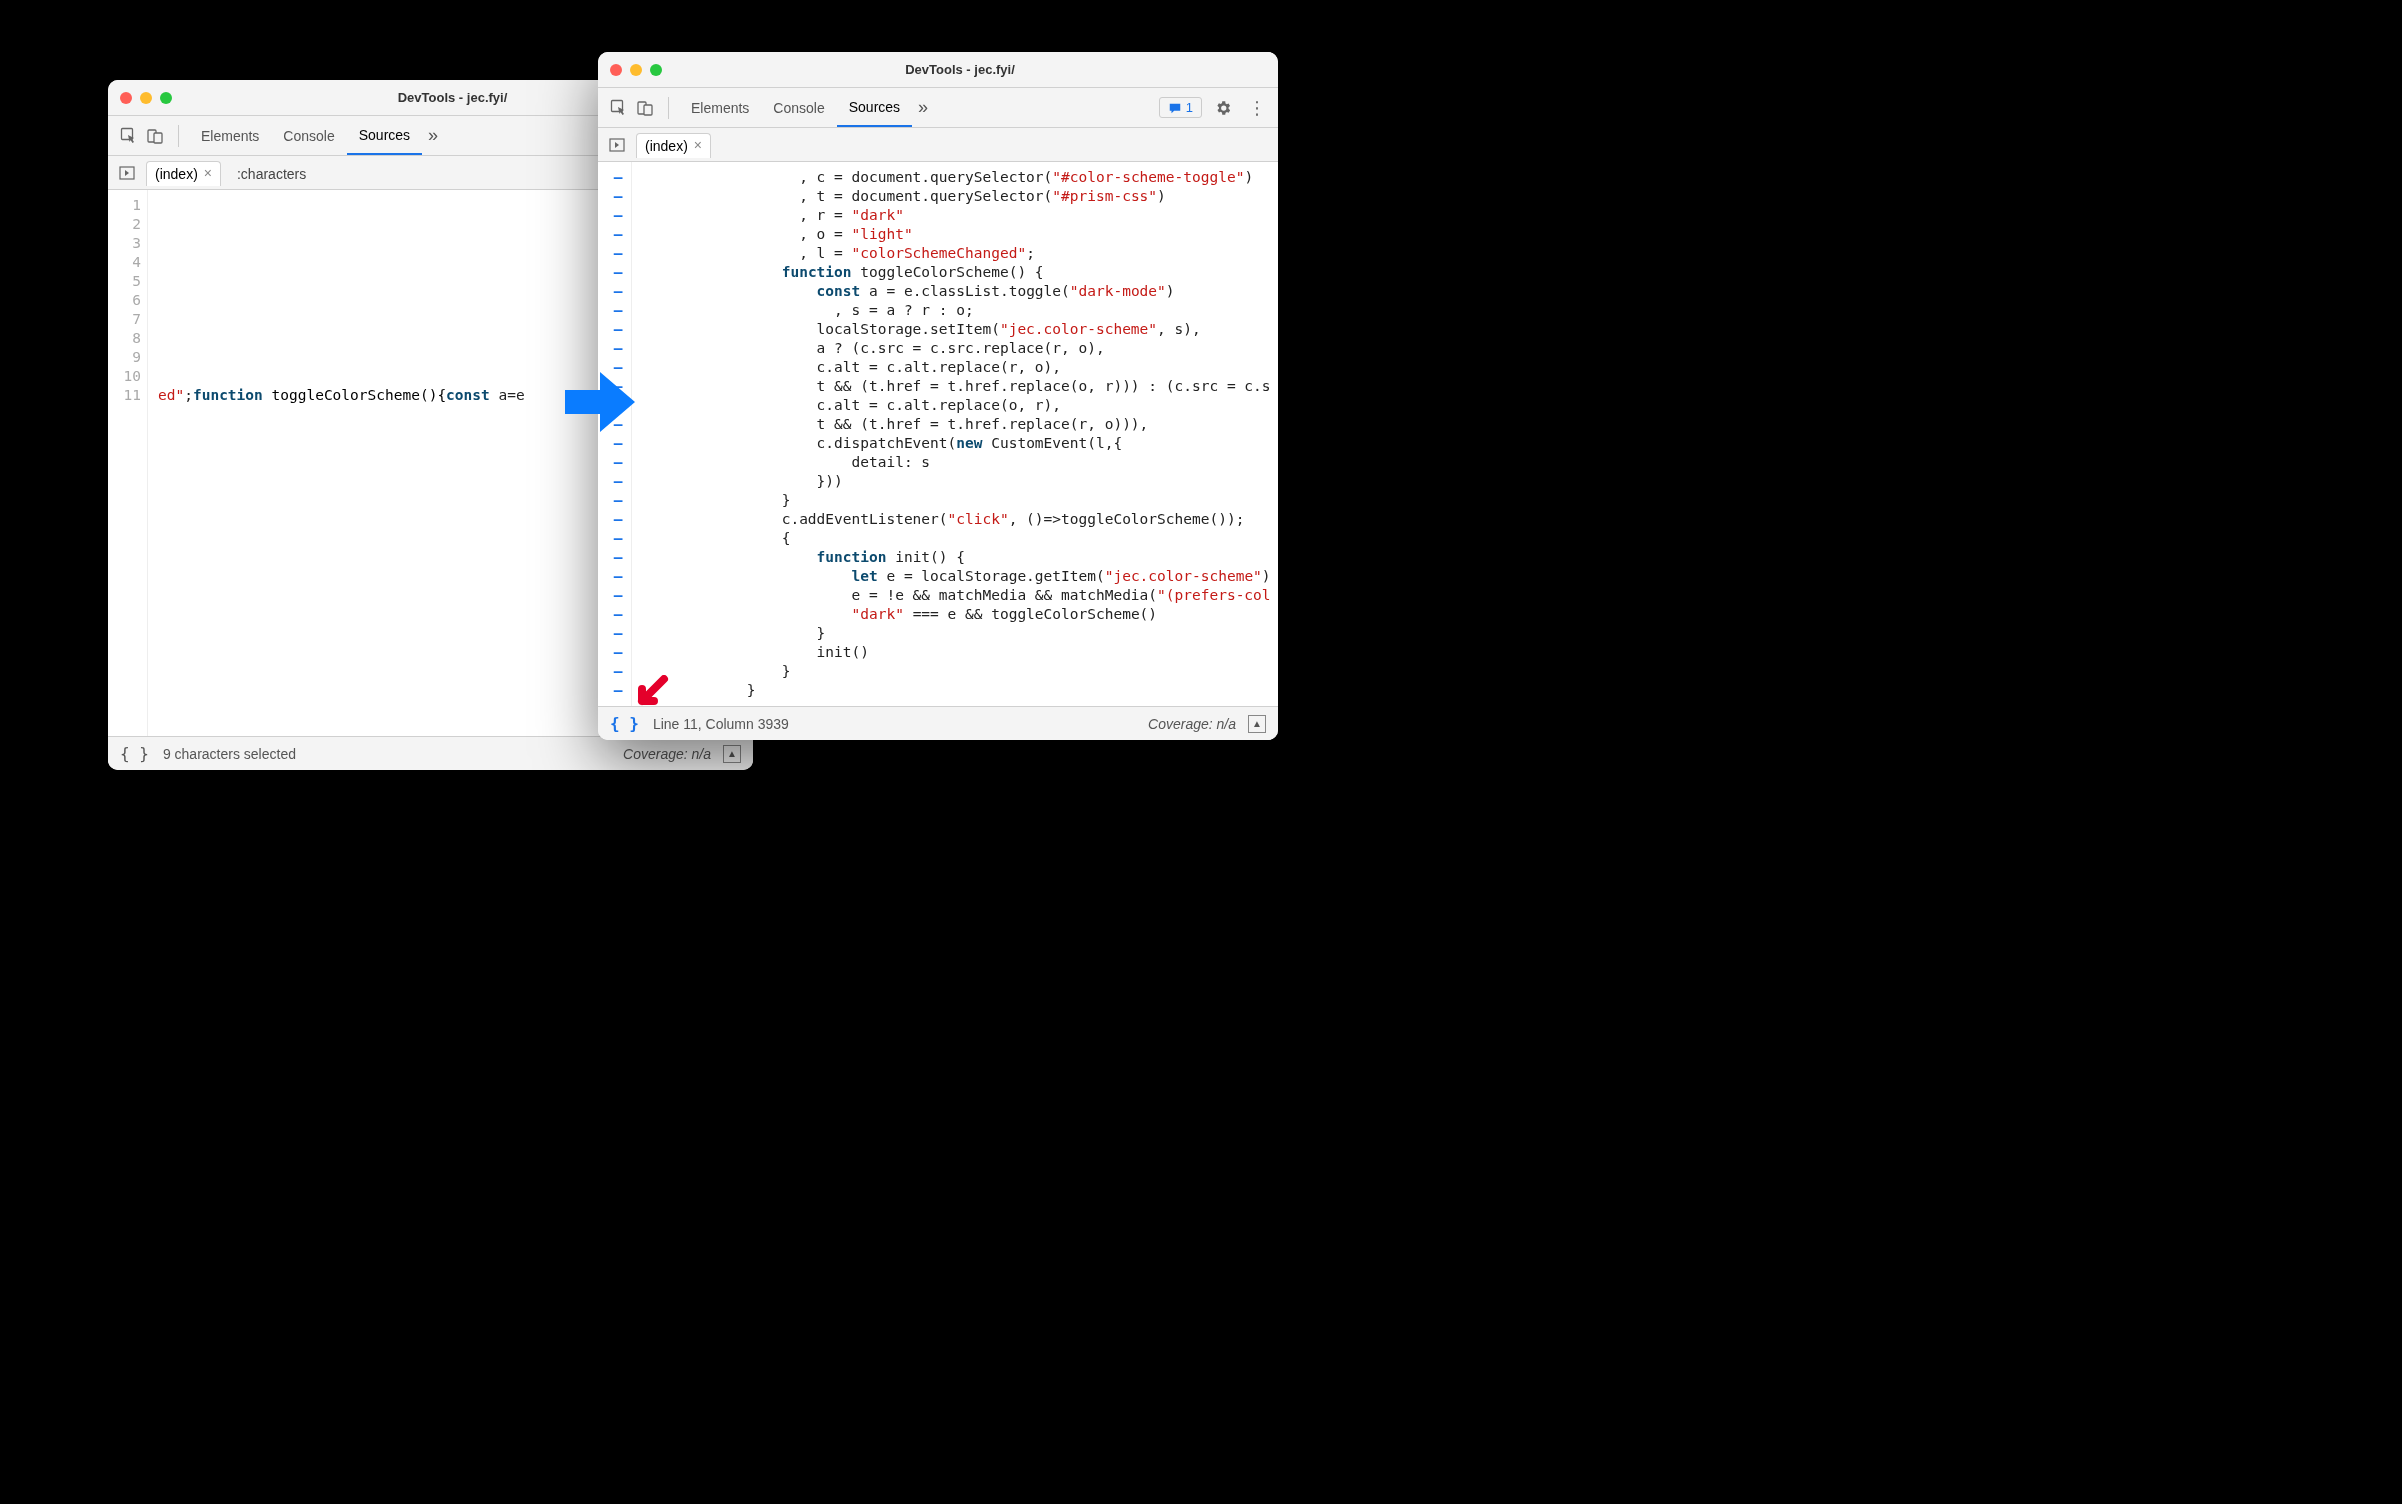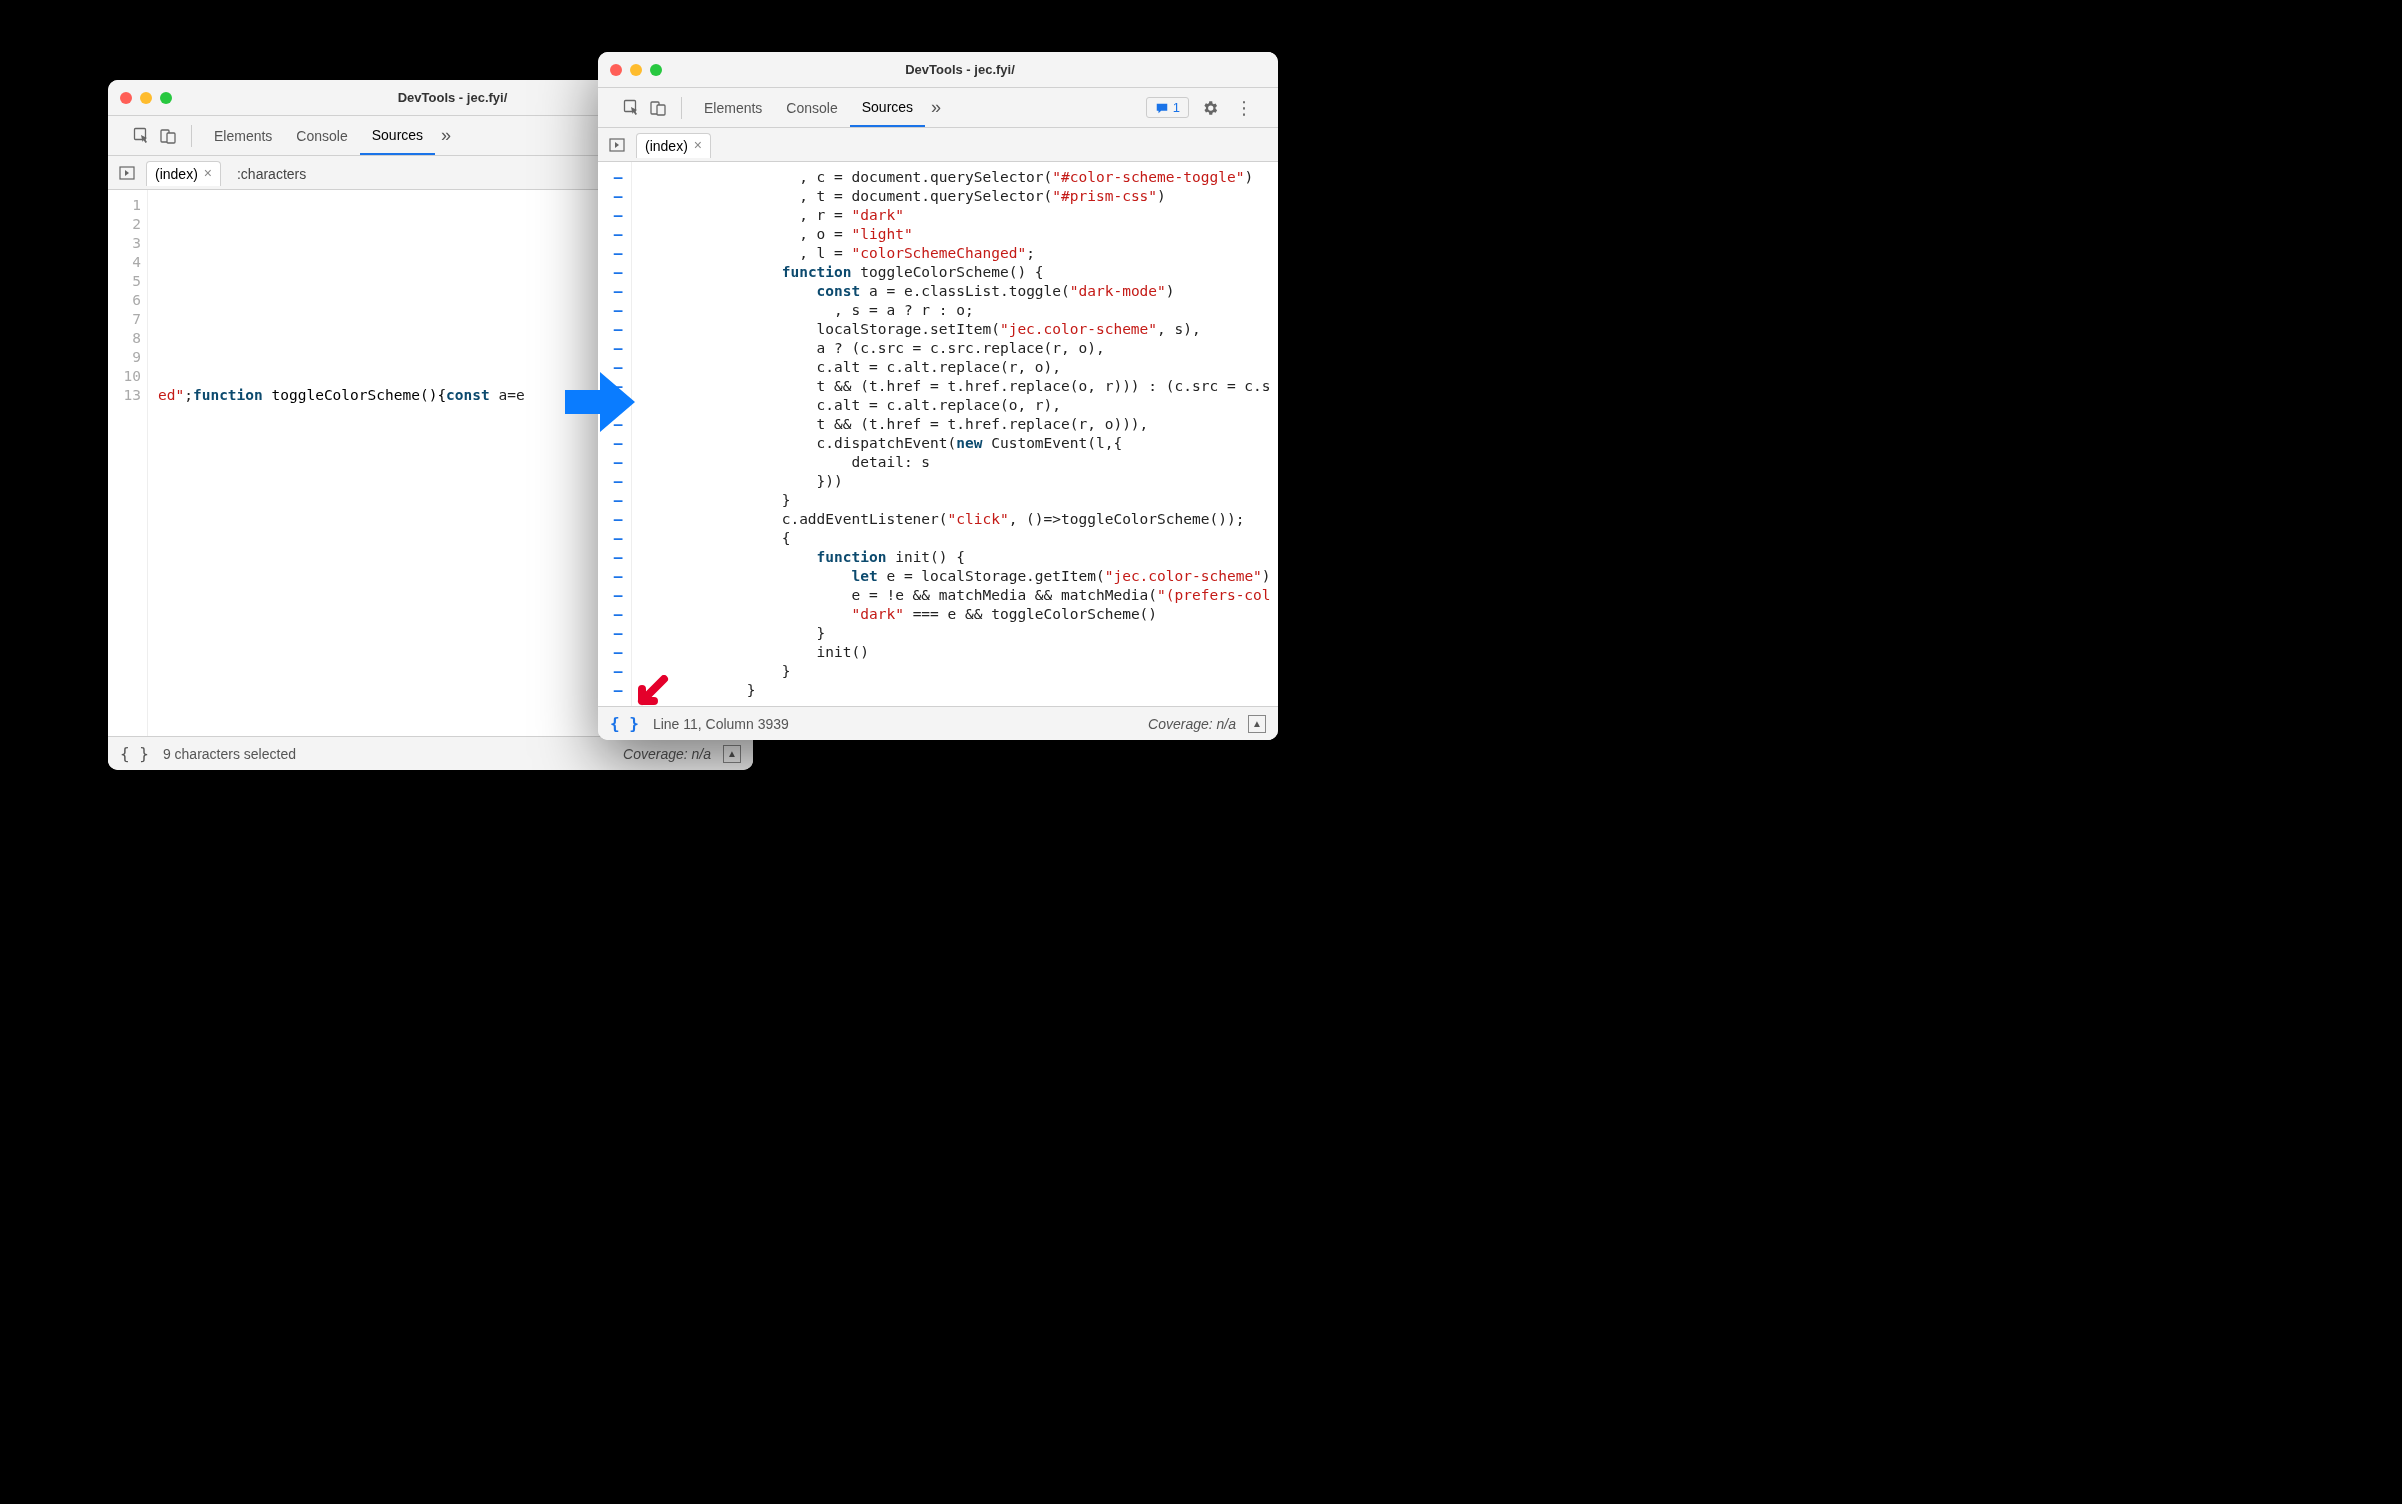--- a/index.html
+++ b/index.html
@@ -36,21 +36,21 @@
   .tl-green { background: #28c840; }
   .titlebar .title {
     position: absolute; left: 0; right: 0; text-align: center;
     font-size: 13px; color: #333; font-weight: 600; pointer-events: none; margin-left: 44px;
   }
   .toolbar {
     height: 40px;
     background: #f4f4f4;
     border-bottom: 1px solid #d0d0d0;
     display: flex; align-items: center;
-    padding: 0 21px;
+    padding: 0 8px;
     font-size: 14px; color: #555;
   }
   .toolbar .icon-btn { display:flex; align-items:center; justify-content:center; width:26px; height:26px; cursor:pointer; }
   .toolbar .divider { width:1px; height:22px; background:#ccc; margin: 0 10px; }
   .toolbar .tab { padding: 0 12px; height:100%; display:flex; align-items:center; cursor:pointer; color:#555;}
   .toolbar .tab.active { color:#000; border-bottom: 2px solid #1a73e8; font-weight:500;}
   .toolbar .more { margin-left: 6px; font-size:18px; cursor:pointer;}
   .toolbar .right { margin-left: auto; display:flex; align-items:center; gap:8px;}
   .msg-badge { display:flex; align-items:center; gap:4px; border:1px solid #ccc; border-radius:3px; padding:2px 8px; color:#1a73e8; font-size:13px;}
   .tabbar {
@@ -148,21 +148,21 @@
         <span class="ln">1</span>
         <span class="ln">2</span>
         <span class="ln">3</span>
         <span class="ln">4</span>
         <span class="ln">5</span>
         <span class="ln">6</span>
         <span class="ln">7</span>
         <span class="ln">8</span>
         <span class="ln">9</span>
         <span class="ln">10</span>
-        <span class="ln">13</span>
+        <span class="ln">11</span>
       </div>
     <div class="code" id="left-code">
 
 
 
 
 
 
 
 

